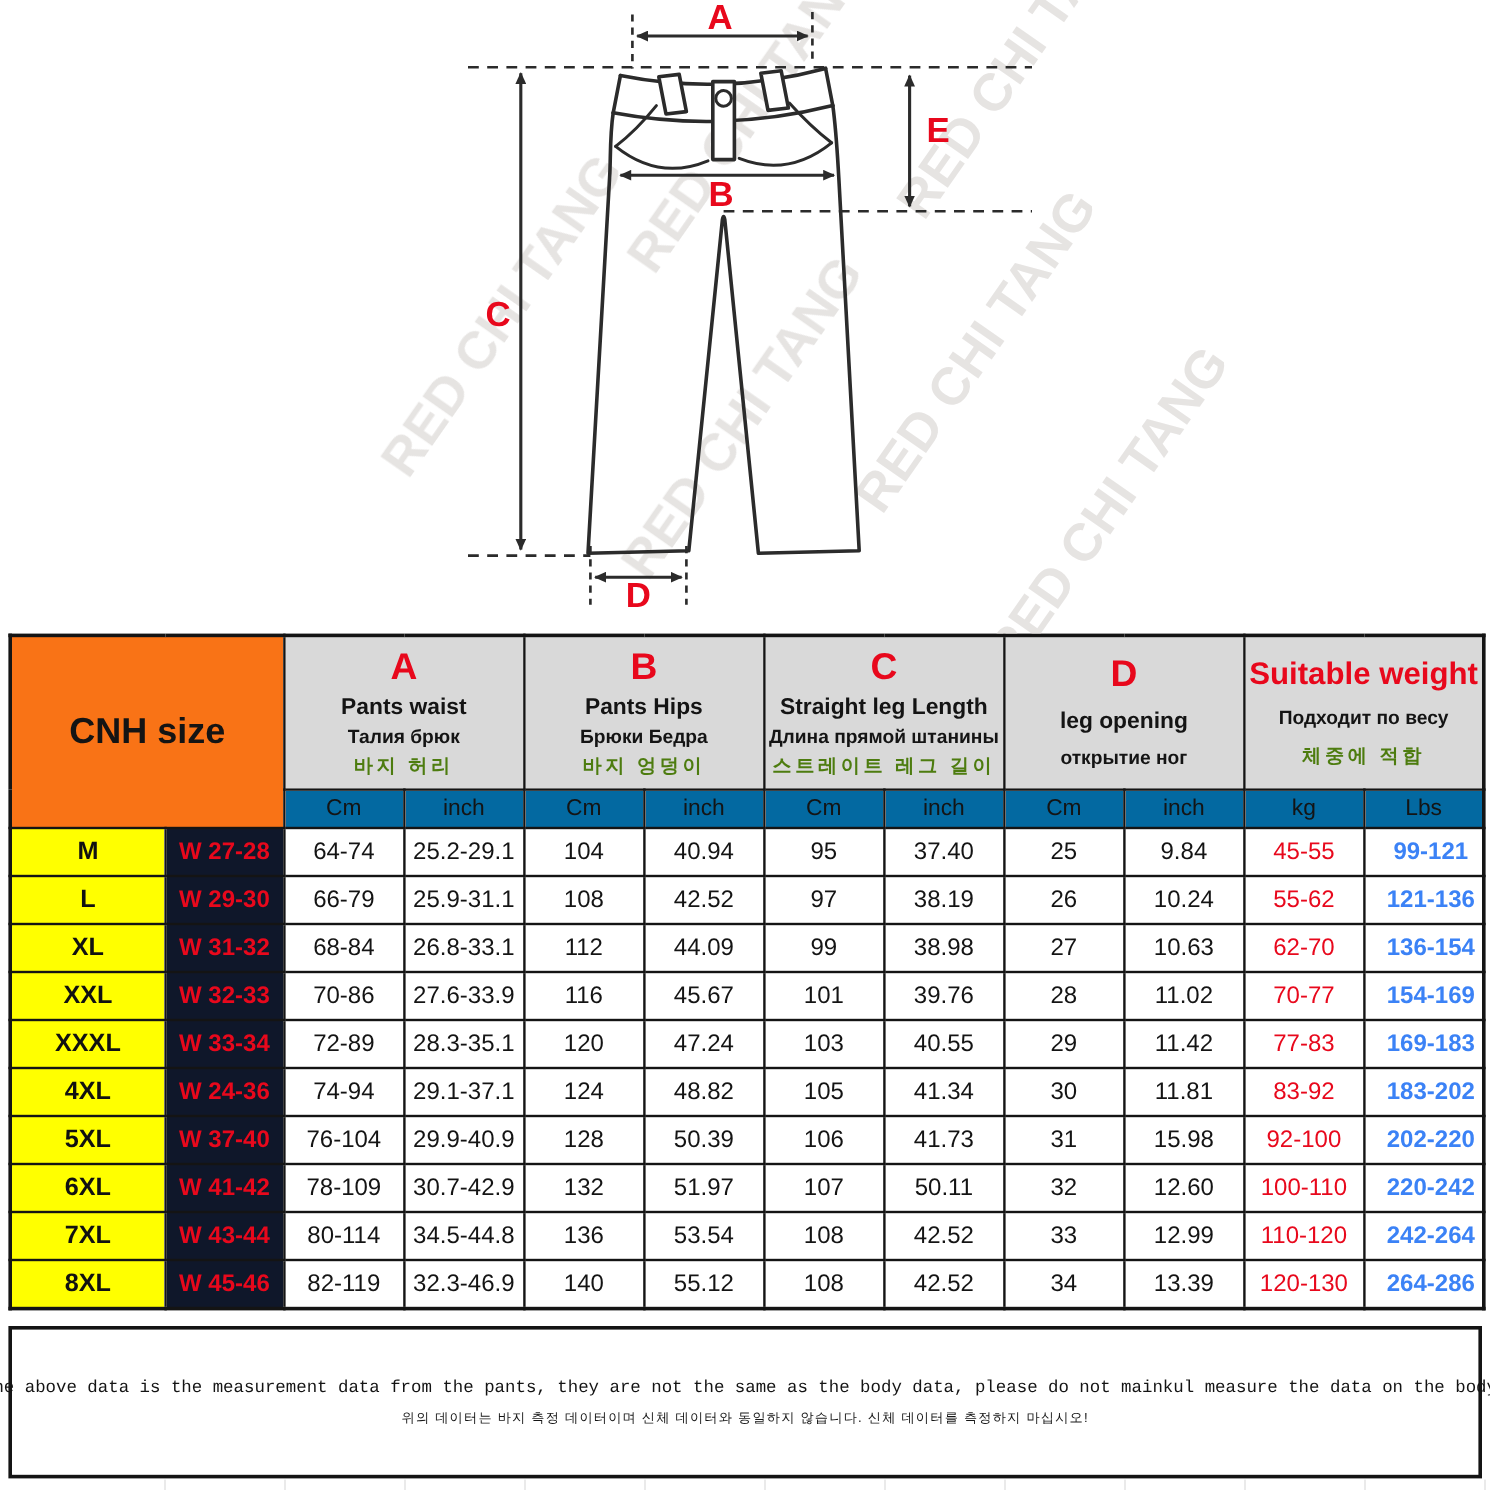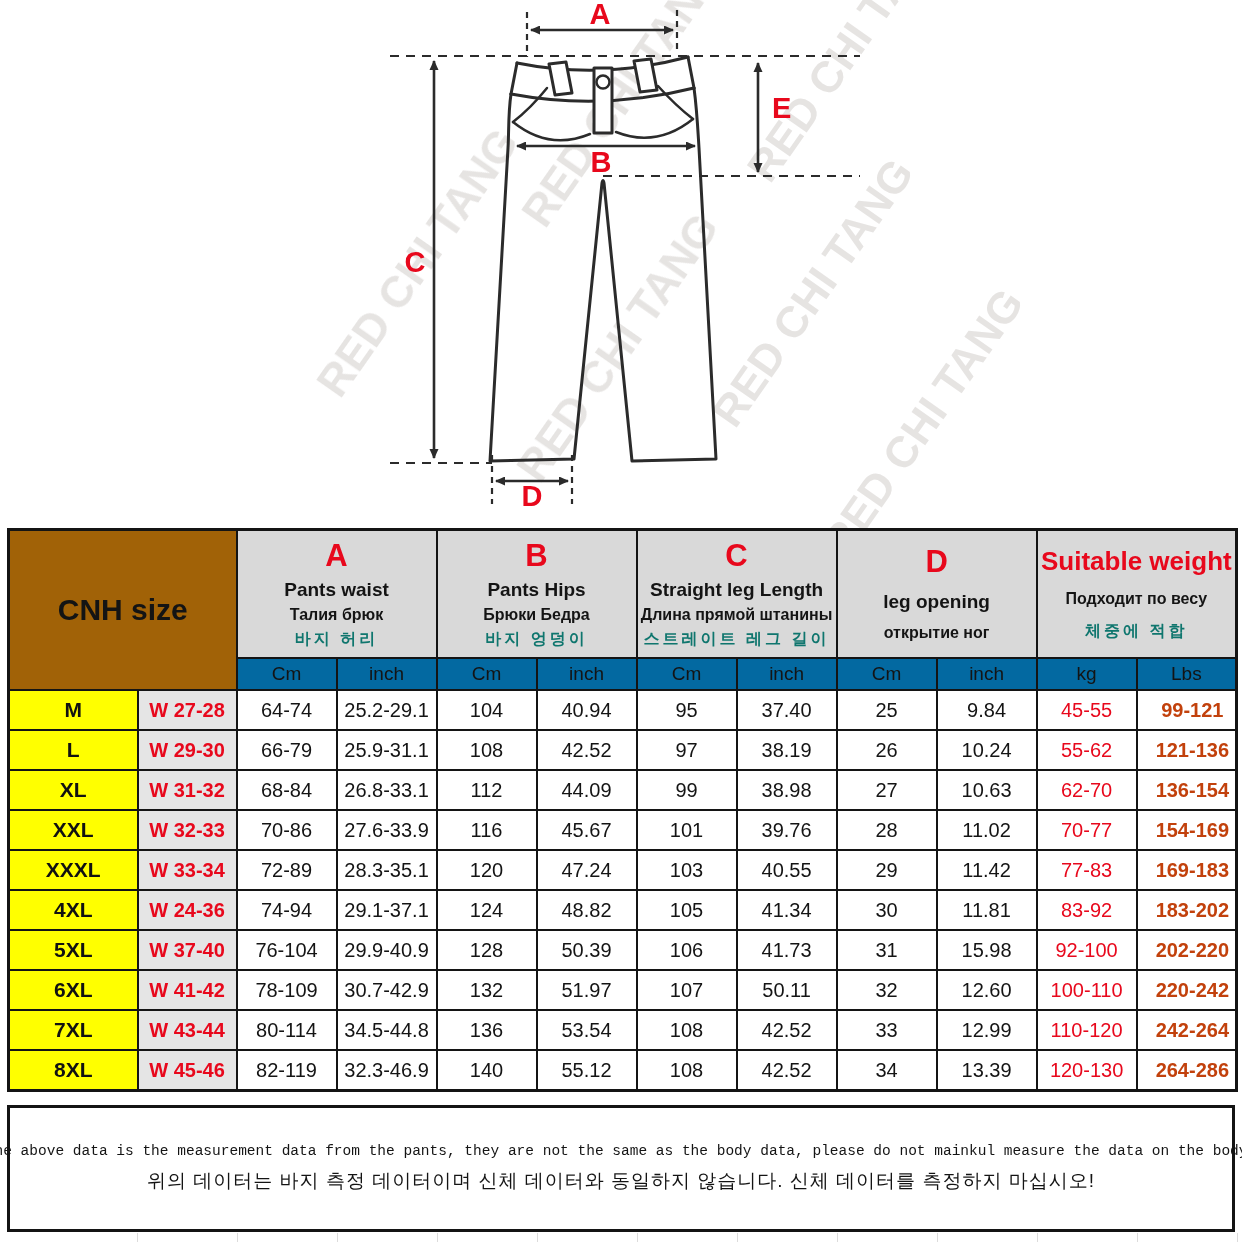--- a/index.html
+++ b/index.html
@@ -11,34 +11,34 @@
 
   
   #size-table{position:absolute;left:7px;top:528px;width:1228px;border-collapse:collapse;table-layout:fixed;background:#fff;border:3px solid #141414;}
   #size-table th,#size-table td{border:2px solid #141414;padding:0;text-align:center;vertical-align:middle;overflow:hidden;}
   #size-table thead th.group{background:#d9d9d9;height:126px;}
   .gwrap{display:flex;flex-direction:column;justify-content:space-evenly;align-items:center;height:122px;line-height:1.05;}
   .g-letter{color:#e8081c;font-size:31px;font-weight:bold;}
   .g-title{color:#e8081c;font-size:26px;font-weight:bold;}
   .g-en{color:#141414;font-size:19px;font-weight:bold;}
   .g-ru{color:#141414;font-size:16px;}
-  .g-ko{color:#0f766e;font-size:16px;letter-spacing:3px;}
-  #size-table th.corner{background:#a16207;font-size:30px;font-weight:bold;color:#141414;}
+  .g-ko{color:#4d7c0f;font-size:16px;letter-spacing:3px;}
+  #size-table th.corner{background:#f97316;font-size:30px;font-weight:bold;color:#141414;}
   #size-table th.unit{background:#0369a1;font-size:19px;font-weight:normal;color:#141414;height:30px;}
   #size-table tbody td{height:38px;font-size:20px;color:#141414;}
   #size-table td.size{background:#ffff00;font-weight:bold;font-size:21px;color:#111;}
-  #size-table td.waist{background:#e5e5e5;font-weight:bold;color:#e8081c;font-size:20px;}
+  #size-table td.waist{background:#0f172a;font-weight:bold;color:#e8081c;font-size:20px;}
   #size-table td.kg{color:#e8081c;font-weight:normal;}
-  #size-table td.lbs{color:#c2410c;font-weight:bold;padding-left:12px;}
+  #size-table td.lbs{color:#3b82f6;font-weight:bold;padding-left:12px;}
 
   
   #footer-box{position:absolute;left:7px;top:1105px;width:1222px;height:121px;border:3px solid #141414;background:#fff;display:flex;flex-direction:column;justify-content:center;align-items:center;gap:9px;}
   .f-en{font-family:"Liberation Mono",monospace;font-size:14.5px;color:#141414;white-space:nowrap;}
   .f-ru{font-size:16px;color:#e8081c;white-space:nowrap;}
-  .f-ko{font-size:19px;color:#141414;letter-spacing:1px;white-space:nowrap;}
+  .f-ko{font-size:11px;color:#141414;letter-spacing:1px;white-space:nowrap;}
 
   
   #grid-ticks{position:absolute;left:0;top:1233px;width:1242px;height:9px;}
   #grid-ticks span{position:absolute;top:0;width:1px;height:9px;background:#dcdcdc;}
 </style>
 </head>
 <body>
 
 <div id="stage">
 

